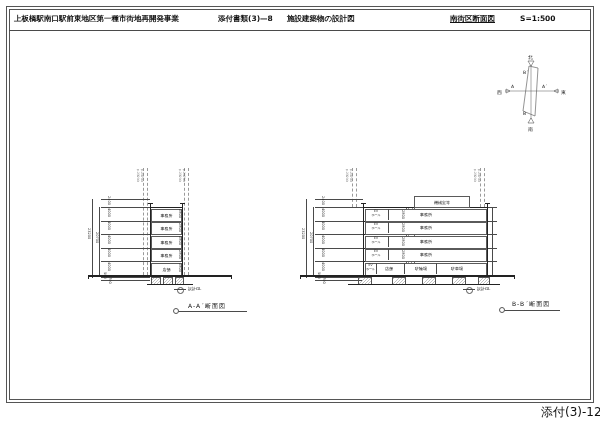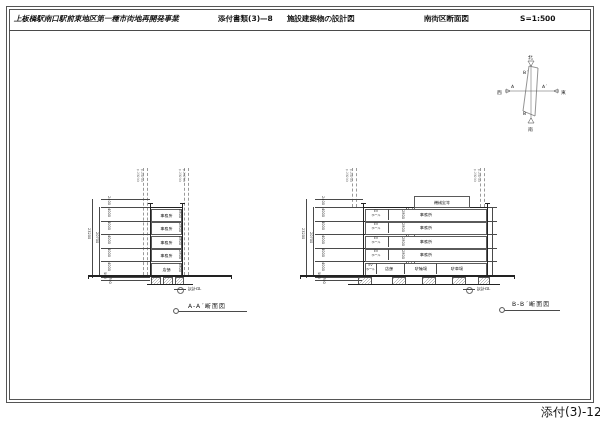--- a/index.html
+++ b/index.html
@@ -24,24 +24,24 @@
 </style>
 </head>
 <body>
 
 <div class="sheet">
 
   <div class="frame" style="left:6px;top:6px;width:586px;height:395px;"></div>
   <div class="frame" style="left:9px;top:9px;width:580px;height:389px;"></div>
   <div class="ln" style="left:9px;top:30px;width:582px;height:1px;"></div>
 
-  <div class="hdr" style="left:14px;font-style:italic;">上板橋駅南口駅前東地区第一種市街地再開発事業</div>
+  <div class="hdr" style="left:14px;">上板橋駅南口駅前東地区第一種市街地再開発事業</div>
   <div class="hdr" style="left:218px;">添付書類(3)—8</div>
   <div class="hdr" style="left:287px;">施設建築物の設計図</div>
-  <div class="hdr" style="left:424px;">南街区断面図</div>
+  <div class="hdr" style="left:450px;text-decoration:underline;">南街区断面図</div>
   <div class="hdr" style="left:520px;">S=1:500</div>
 
   <svg style="position:absolute;left:497px;top:53px;" width="74" height="80" viewBox="0 0 74 80">
     <path d="M32,13 L41,15 L38,63 L26,58 Z" fill="none" stroke="#666" stroke-width="0.7"></path>
     <line x1="8" y1="38" x2="62" y2="38" stroke="#555" stroke-width="0.5"></line>
     <line x1="34" y1="12" x2="34" y2="66" stroke="#555" stroke-width="0.5"></line>
     <path d="M31,8 L37,8 L34,13 Z" fill="none" stroke="#555" stroke-width="0.6"></path>
     <path d="M31,70 L37,70 L34,65 Z" fill="none" stroke="#555" stroke-width="0.6"></path>
     <path d="M9,36 L13,38 L9,40 Z" fill="none" stroke="#555" stroke-width="0.6"></path>
     <path d="M61,36 L57,38 L61,40 Z" fill="none" stroke="#555" stroke-width="0.6"></path>

